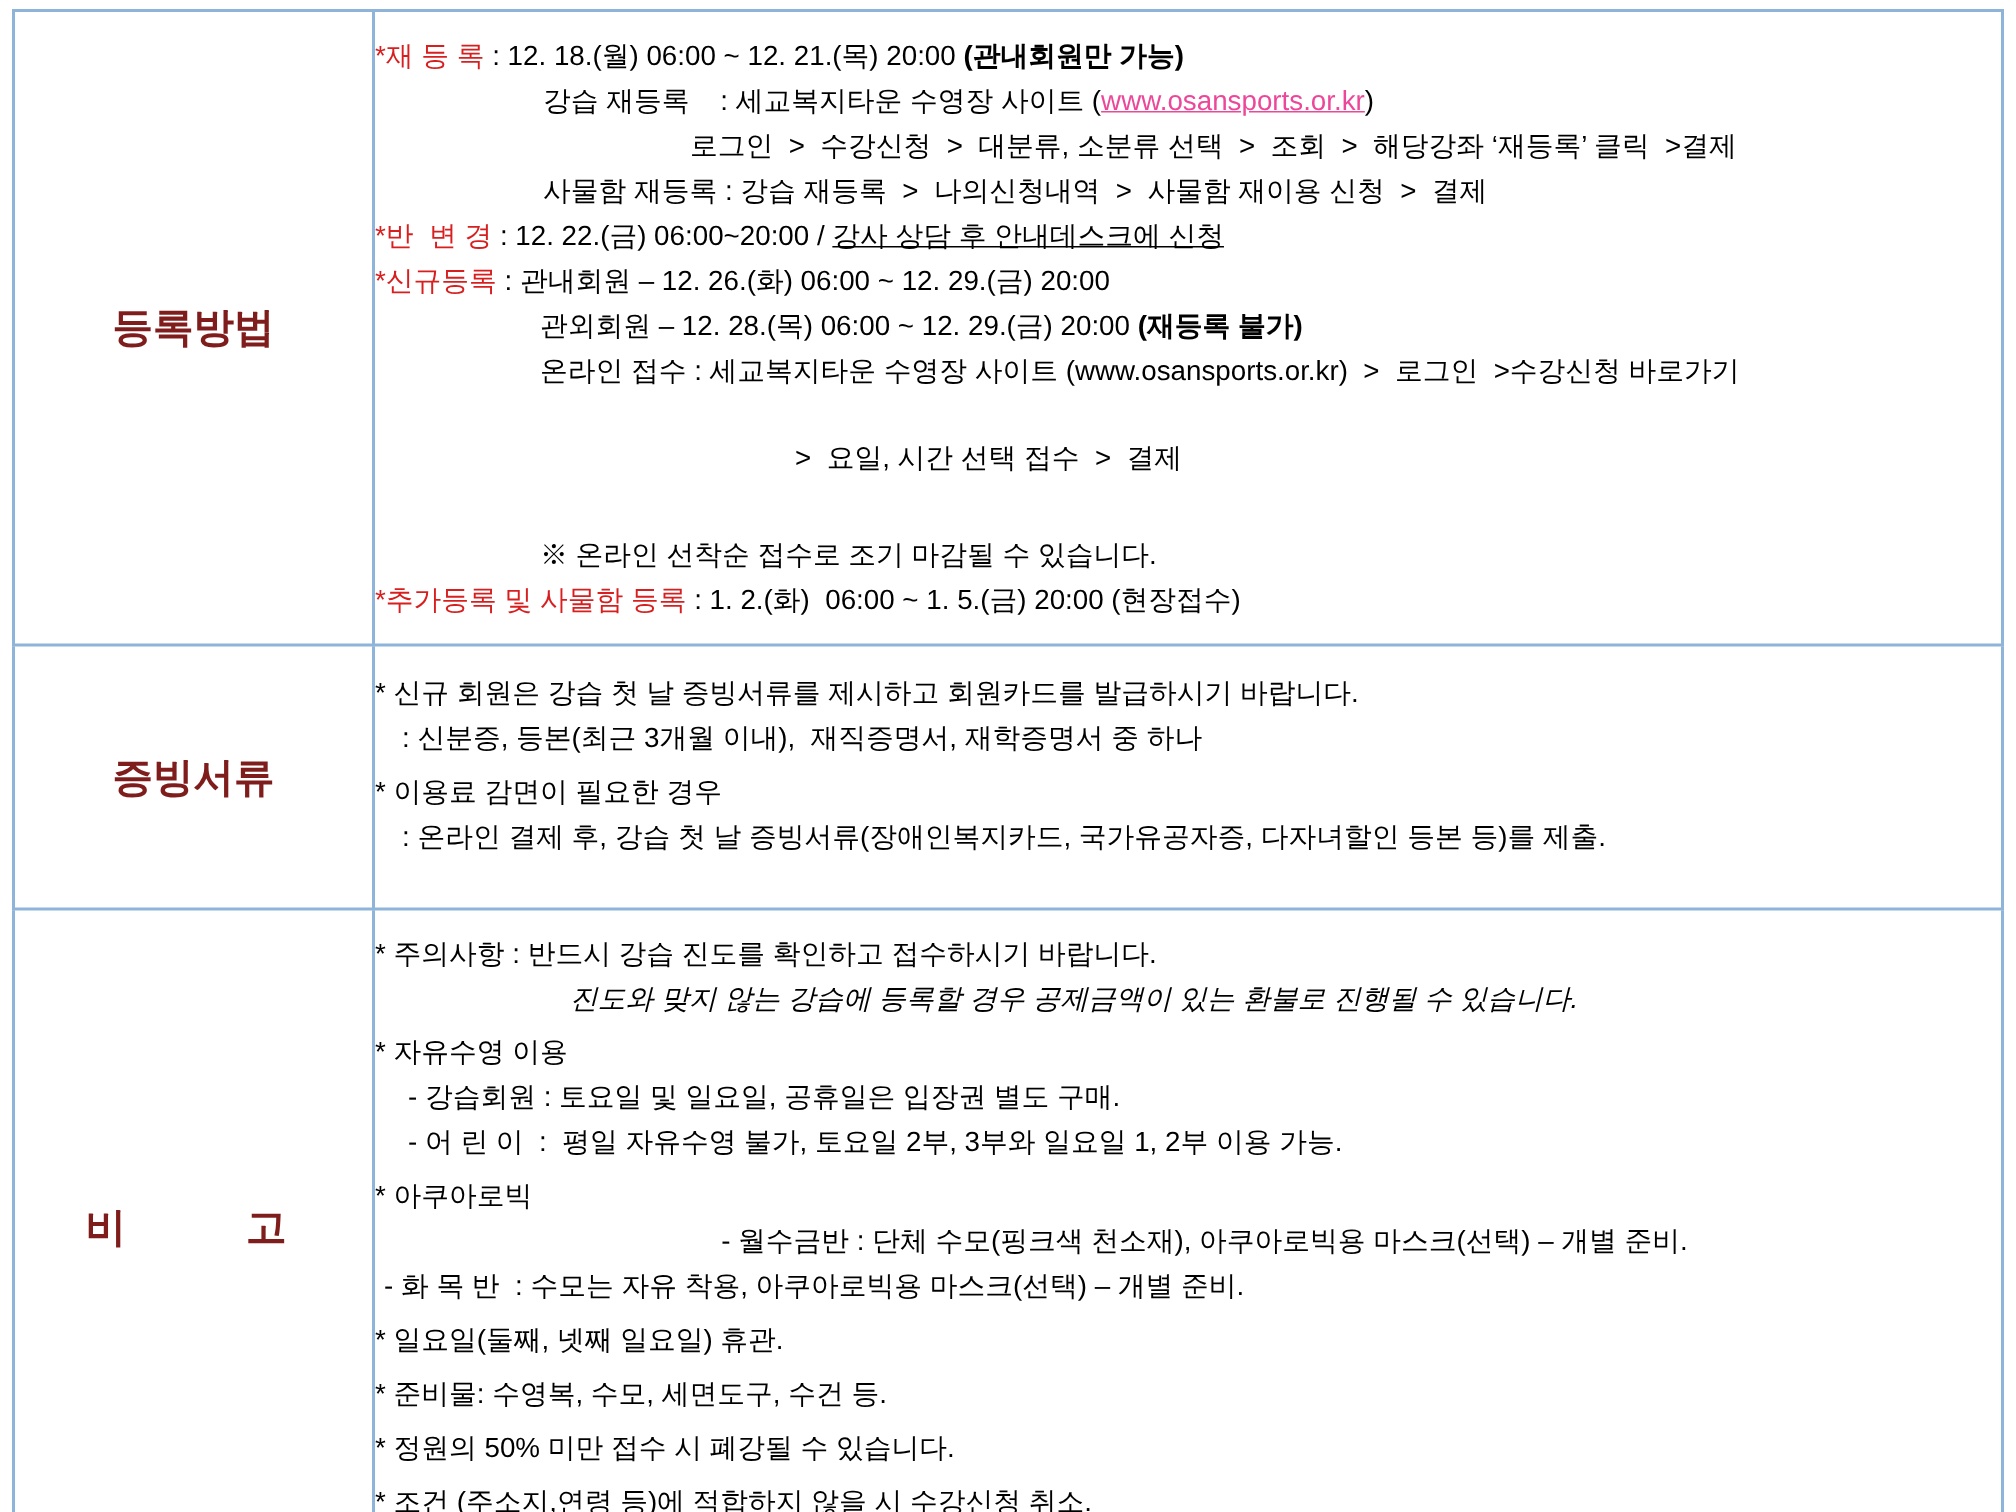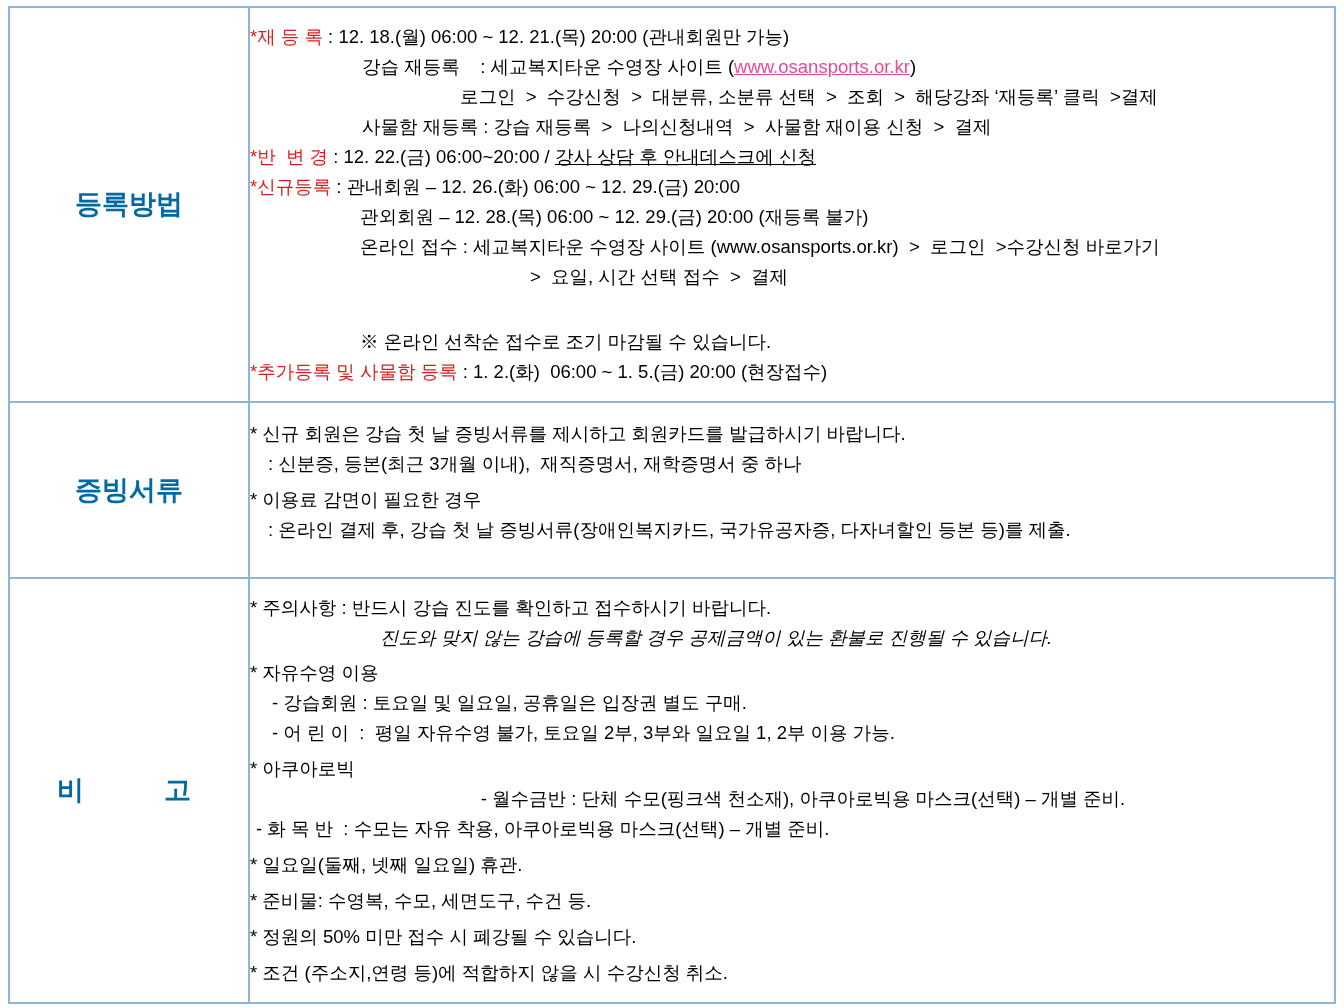--- a/index.html
+++ b/index.html
@@ -33,54 +33,54 @@
     padding: 0;
   }
   .label-cell {
     width: 238px;
     text-align: center;
     vertical-align: middle;
   }
   .label-text {
     font-weight: bold;
     font-size: 27px;
-    color: #0369a1;
+    color: #7f1d1d;
     letter-spacing: 0px;
     white-space: pre;
   }
   .label-text.spaced {
     letter-spacing: 10px;
   }
   .content-cell {
     padding: 8px 10px 8px 14px;
     vertical-align: middle;
   }
   .line {
     font-size: 18.5px;
     line-height: 1.62;
     white-space: pre-wrap;
     color: #000000;
   }
   .red {
     color: #d81f1f;
   }
   .bold {
-    font-weight: normal;
+    font-weight: bold;
   }
   .ul {
     text-decoration: underline;
   }
   .link {
     color: #ec4899;
     text-decoration: underline;
   }
   .indent1 { padding-left: 24px; }
   .indent2 { padding-left: 112px; }
   .indent4 { padding-left: 210px; }
-  .indent5 { padding-left: 280px; }
+  .indent5 { padding-left: 280px; margin-top: 28px; }
   .indent6 { padding-left: 50px; }
   .indent7 { padding-left: 18px; }
   .gap-top { margin-top: 6px; }
   .row-reg .content-cell { padding-top: 14px; padding-bottom: 14px; }
   .row-doc .content-cell { padding-top: 16px; padding-bottom: 32px; }
   .row-note .content-cell { padding-top: 14px; padding-bottom: 14px; margin-left: 48px; }
 </style>
 </head>
 <body>
 

